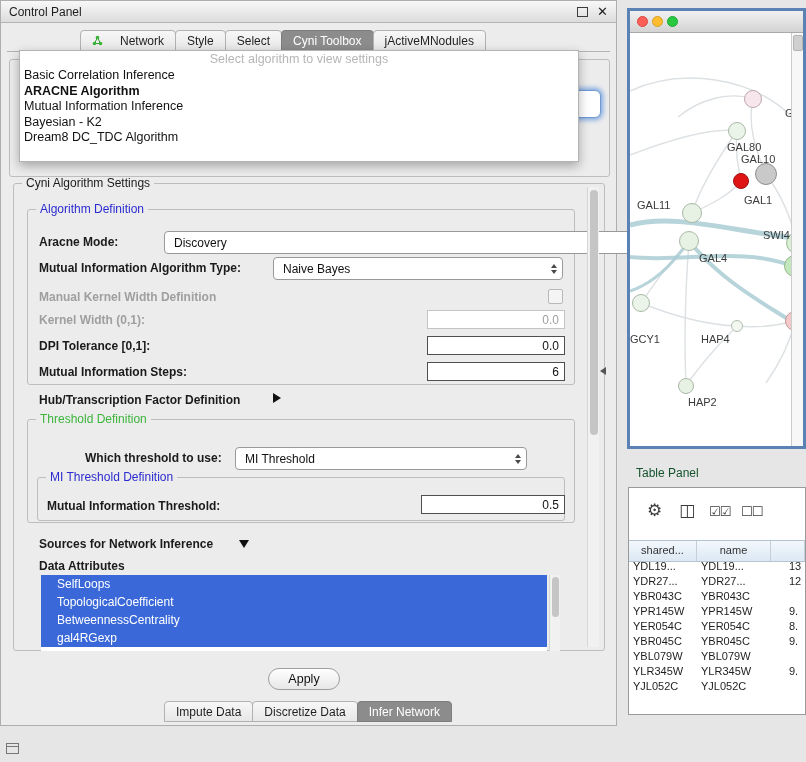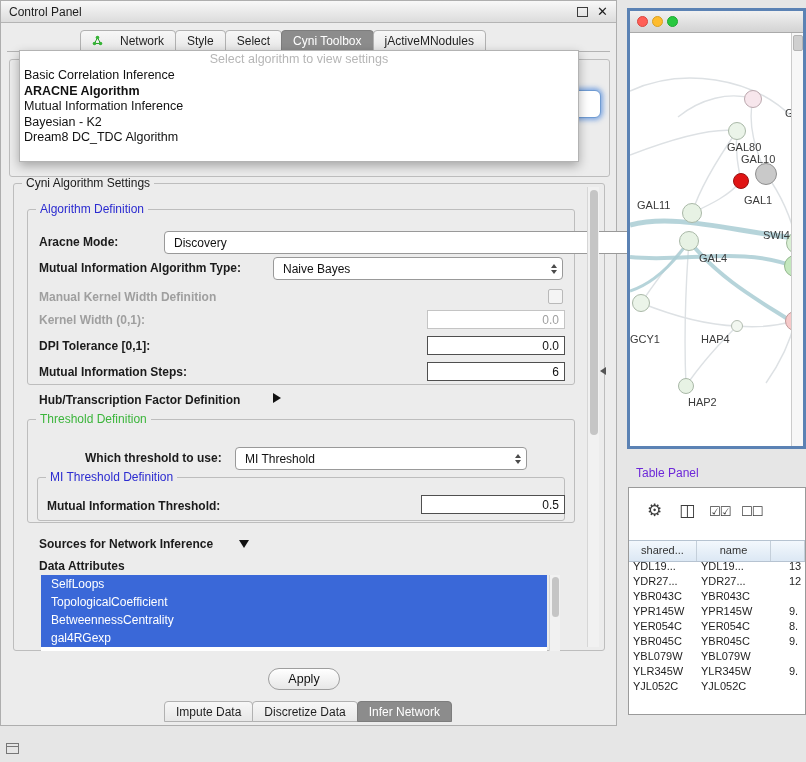--- a/index.html
+++ b/index.html
@@ -46,21 +46,21 @@
     text-align:right;padding:0 5px;box-sizing:border-box;font-family:inherit;color:#111;}
   .tfield.dis{border-color:#c4c4c4;color:#9f9f9f;}
 
   .checkbox{position:absolute;width:13px;height:13px;background:#f4f4f4;border:1px solid #b9b9b9;border-radius:2px;}
 
   .tri{display:inline-block;width:0;height:0;}
   .tri-right{border-top:5px solid transparent;border-bottom:5px solid transparent;border-left:8px solid #111;}
   .tri-down{border-left:5px solid transparent;border-right:5px solid transparent;border-top:8px solid #111;}
 
   .attr-list{position:absolute;background:#fff;overflow:hidden;}
-  .attr-item{height:18px;line-height:18px;background:#3a68d8;color:#fff;font-size:12px;padding-left:10px;}
+  .attr-item{height:18px;line-height:18px;background:#3a68d8;color:#fff;font-size:12px;padding-left:16px;}
 
   .vscroll{position:absolute;background:#f1f1f1;border-left:1px solid #d6d6d6;box-sizing:border-box;}
   .vthumb{position:absolute;left:2px;background:#c5c5c5;border-radius:4px;}
 
   .apply-btn{position:absolute;height:22px;border:1px solid #9e9e9e;border-radius:11px;
     background:linear-gradient(#ffffff,#e7e7e7);font-size:12.5px;color:#111;text-align:center;
     line-height:20px;box-sizing:border-box;}
   .bottom-tabs{position:absolute;left:0;right:0;top:700px;display:flex;justify-content:center;}
 
   
@@ -80,21 +80,21 @@
     background:linear-gradient(#f1f1f1,#d3d3d3);border-bottom:1px solid #aaa;
     display:flex;align-items:center;gap:4px;padding-left:7px;box-sizing:border-box;}
   .light{width:11px;height:11px;border-radius:50%;box-sizing:border-box;}
   .nw-content{position:absolute;left:0;top:22px;right:0;bottom:0;background:#fff;overflow:hidden;}
   .node{position:absolute;border-radius:50%;border:1.3px solid #999;box-sizing:border-box;}
   .node-label{position:absolute;font-size:11px;color:#3a3a3a;white-space:nowrap;}
   .nw-scroll{position:absolute;right:0;top:0;bottom:0;width:11px;background:#f7f7f7;border-left:1px solid #ccc;}
   .nw-thumb{position:absolute;left:1px;top:2px;width:8px;height:14px;background:#cfcfcf;border:1px solid #b4b4b4;border-radius:2px;}
 
   
-  .table-label{position:absolute;left:636px;top:466px;font-size:12px;color:#6d28d9;}
+  .table-label{position:absolute;left:636px;top:466px;font-size:12px;color:#14532d;}
   .table-window{position:absolute;left:628px;top:487px;width:178px;height:228px;background:#fff;
     border:1px solid #9a9a9a;box-sizing:border-box;overflow:hidden;}
   .tp-toolbar{position:absolute;left:0;top:0;right:0;height:52px;background:#fff;}
   .tp-icon{position:absolute;top:14px;font-size:17px;color:#3c3c3c;line-height:1;}
   .tp-icon.small{font-size:13px;letter-spacing:-1px;top:17px;}
   .thead{position:absolute;left:0;top:52px;right:0;height:20px;display:flex;
     background:linear-gradient(#f3f8fd,#dce8f4);border-top:1px solid #b6c3d1;border-bottom:1px solid #b6c3d1;}
   .th{font-size:11px;color:#333;text-align:center;line-height:19px;border-right:1px solid #c4cfda;
     box-sizing:border-box;overflow:hidden;white-space:nowrap;}
   .th:nth-child(1){width:68px;}

